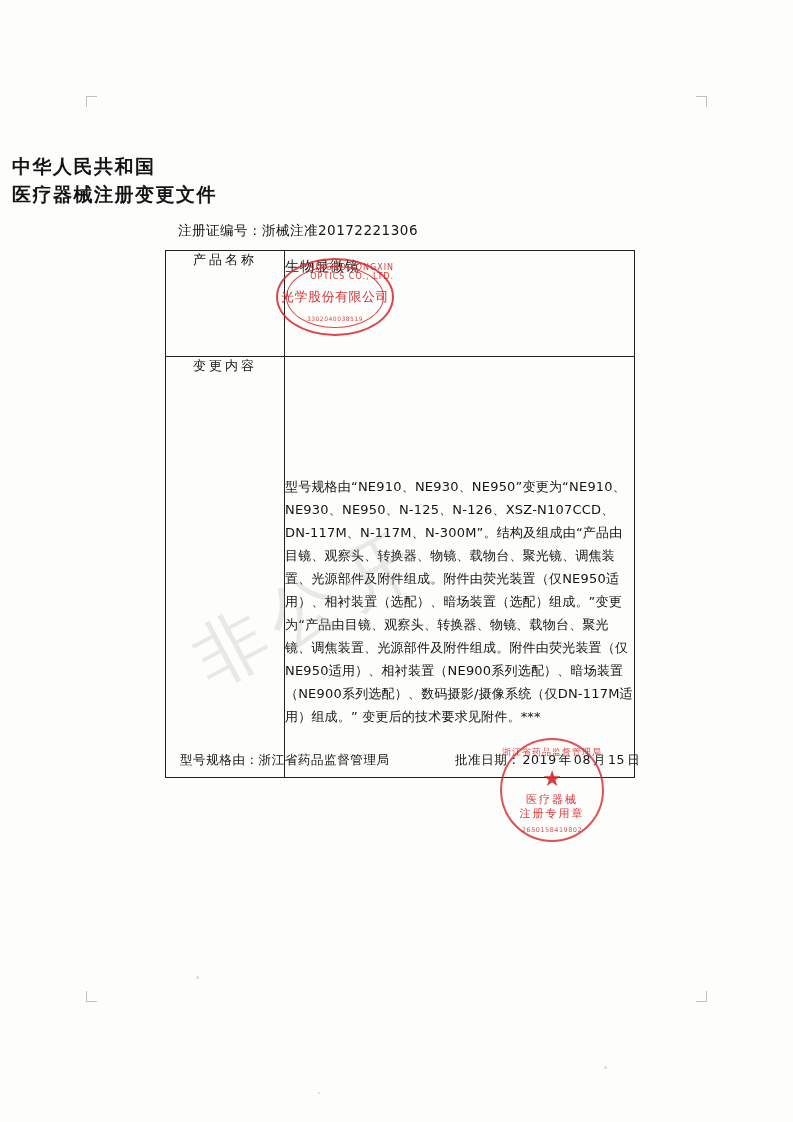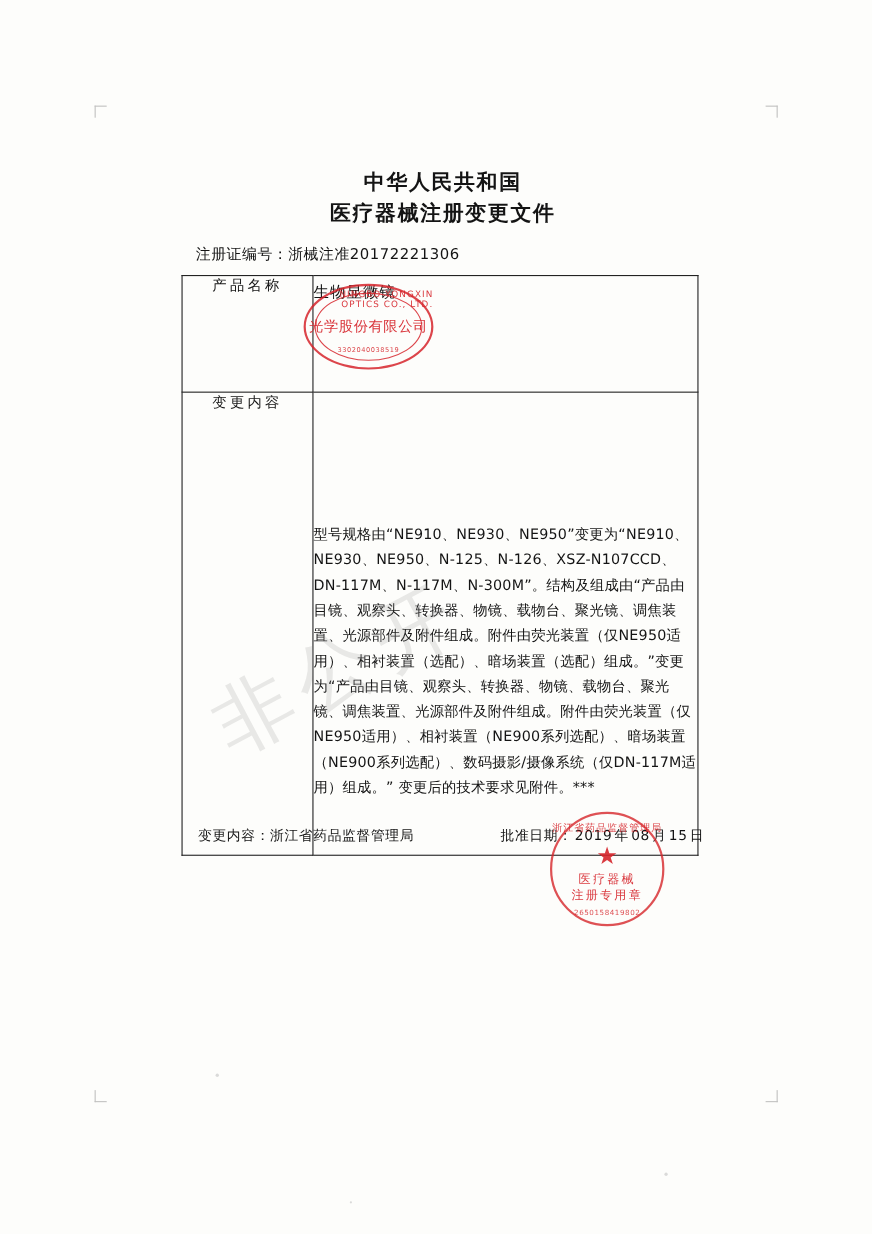--- a/index.html
+++ b/index.html
@@ -29,21 +29,21 @@
     top: 0;
     width: 793px;
     height: 1122px;
   }
 
   .title-block {
     position: absolute;
     left: 12px;
     right: 0;
     top: 152px;
-    text-align: center;
+    text-align: left;
   }
   .title-line {
     font-family: "DejaVu Sans", "Liberation Sans", sans-serif;
     font-weight: bold;
     font-size: 19px;
     letter-spacing: 1.5px;
     color: #141414;
     line-height: 28px;
   }
 
@@ -322,21 +322,21 @@
         <td class="label">变更内容</td>
         <td class="value">
           <div class="change-body">型号规格由“NE910、NE930、NE950”变更为“NE910、NE930、NE950、N-125、N-126、XSZ-N107CCD、DN-117M、N-117M、N-300M”。结构及组成由“产品由目镜、观察头、转换器、物镜、载物台、聚光镜、调焦装置、光源部件及附件组成。附件由荧光装置（仅NE950适用）、相衬装置（选配）、暗场装置（选配）组成。”变更为“产品由目镜、观察头、转换器、物镜、载物台、聚光镜、调焦装置、光源部件及附件组成。附件由荧光装置（仅NE950适用）、相衬装置（NE900系列选配）、暗场装置（NE900系列选配）、数码摄影/摄像系统（仅DN-117M适用）组成。” 变更后的技术要求见附件。***</div>
         </td>
       </tr>
     </tbody>
   </table>
 
   <div class="footer">
     <div class="dept">
-      <span>变更内容：</span><span>浙江省药品监督管理局</span>
+      <span>型号规格由：</span><span>浙江省药品监督管理局</span>
     </div>
     <div class="approve-date">
       <span>批准日期：</span><span class="y">2019</span><span>年</span><span class="m">08</span><span>月</span><span class="d">15</span><span>日</span>
     </div>
   </div>
 
   <div class="stamp-company">
     <div class="oval"></div>
     <div class="oval inner"></div>
     <div class="arc-top">NINGBO  YONGXIN  OPTICS  CO., LTD.</div>

